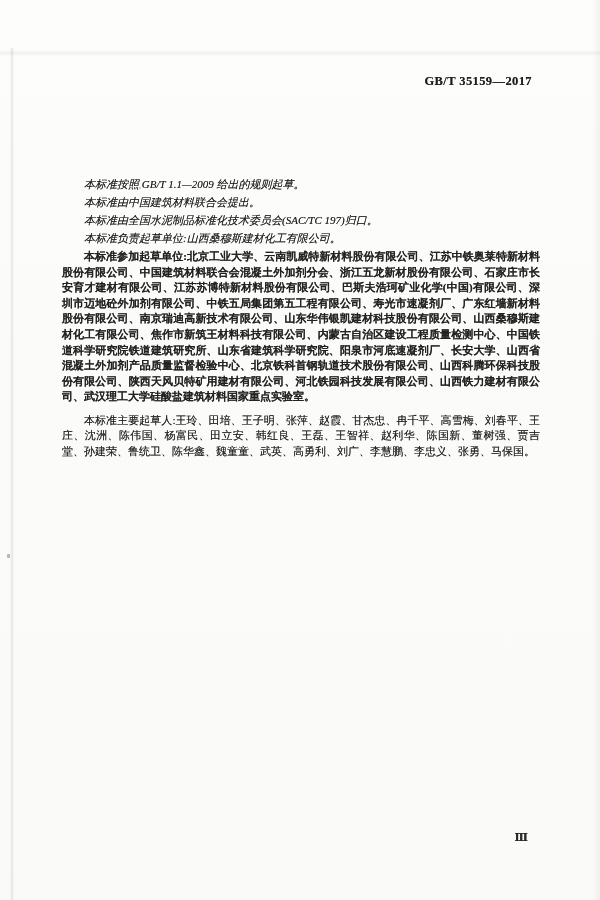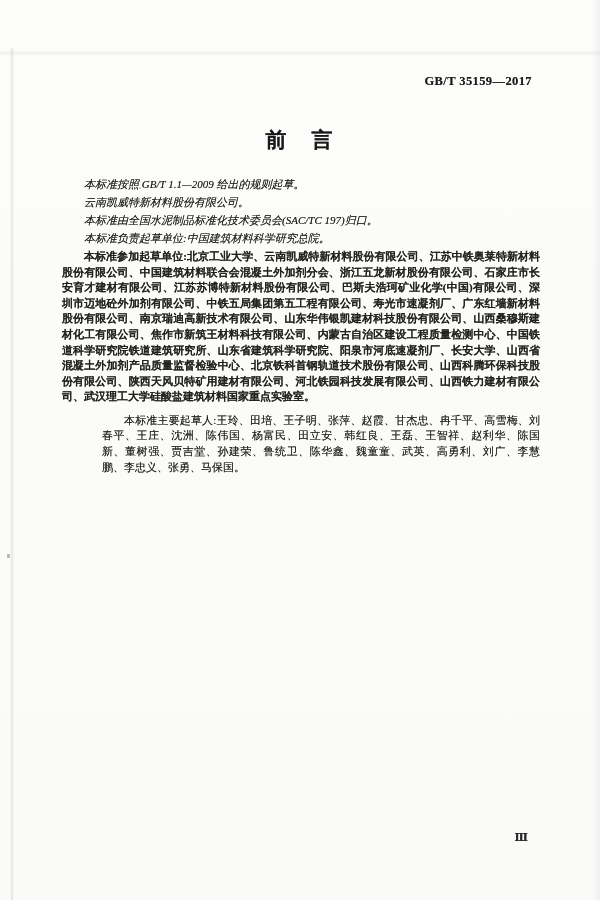--- a/index.html
+++ b/index.html
@@ -54,46 +54,45 @@
     font-size:11px;line-height:15.6px;color:#222220;
     text-align:justify;
     text-shadow:0 0 .45px rgba(20,20,20,.6);
   }
   .doc-body p{
     margin:0;
     text-indent:2em;
   }
   .doc-body p.intro{margin-bottom:2.4px;font-style:italic;}
   .doc-body p.participants{margin-top:1px;font-weight:bold;}
-  .doc-body p.drafters{margin-top:8px;margin-left:40px;}
+  .doc-body p.drafters{margin-top:8px;}
 
   .page-num{
     position:absolute;top:831px;left:62px;width:466px;
     text-align:right;
     font-size:11px;font-weight:bold;color:#2a2a2a;
     text-shadow:0 0 .5px rgba(0,0,0,.6);
   }
 </style>
 </head>
 <body>
 
 <div class="page">
   <div class="streak-v"></div>
   <div class="streak-h"></div>
   <div class="edge-r"></div>
   <div class="speck"></div>
   <div class="speck2"></div>
 
   <div class="std-code">GB/T 35159—2017</div>
 
-  <div class="doc-title">前　言</div>
 
   <div class="doc-body">
     <p class="intro">本标准按照 GB/T 1.1—2009 给出的规则起草。</p>
-    <p class="intro">云南凯威特新材料股份有限公司。</p>
+    <p class="intro">本标准由中国建筑材料联合会提出。</p>
     <p class="intro">本标准由全国水泥制品标准化技术委员会(SAC/TC 197)归口。</p>
-    <p class="intro">本标准负责起草单位:中国建筑材料科学研究总院。</p>
+    <p class="intro">本标准负责起草单位:山西桑穆斯建材化工有限公司。</p>
     <p class="participants">本标准参加起草单位:北京工业大学、云南凯威特新材料股份有限公司、江苏中铁奥莱特新材料股份有限公司、中国建筑材料联合会混凝土外加剂分会、浙江五龙新材股份有限公司、石家庄市长安育才建材有限公司、江苏苏博特新材料股份有限公司、巴斯夫浩珂矿业化学(中国)有限公司、深圳市迈地砼外加剂有限公司、中铁五局集团第五工程有限公司、寿光市速凝剂厂、广东红墙新材料股份有限公司、南京瑞迪高新技术有限公司、山东华伟银凯建材科技股份有限公司、山西桑穆斯建材化工有限公司、焦作市新筑王材料科技有限公司、内蒙古自治区建设工程质量检测中心、中国铁道科学研究院铁道建筑研究所、山东省建筑科学研究院、阳泉市河底速凝剂厂、长安大学、山西省混凝土外加剂产品质量监督检验中心、北京铁科首钢轨道技术股份有限公司、山西科腾环保科技股份有限公司、陕西天风贝特矿用建材有限公司、河北铁园科技发展有限公司、山西铁力建材有限公司、武汉理工大学硅酸盐建筑材料国家重点实验室。</p>
     <p class="drafters">本标准主要起草人:王玲、田培、王子明、张萍、赵霞、甘杰忠、冉千平、高雪梅、刘春平、王庄、沈洲、陈伟国、杨富民、田立安、韩红良、王磊、王智祥、赵利华、陈国新、董树强、贾吉堂、孙建荣、鲁统卫、陈华鑫、魏童童、武英、高勇利、刘广、李慧鹏、李忠义、张勇、马保国。</p>
   </div>
 
   <div class="page-num">Ⅲ</div>
 </div>
 
 </body></html>

